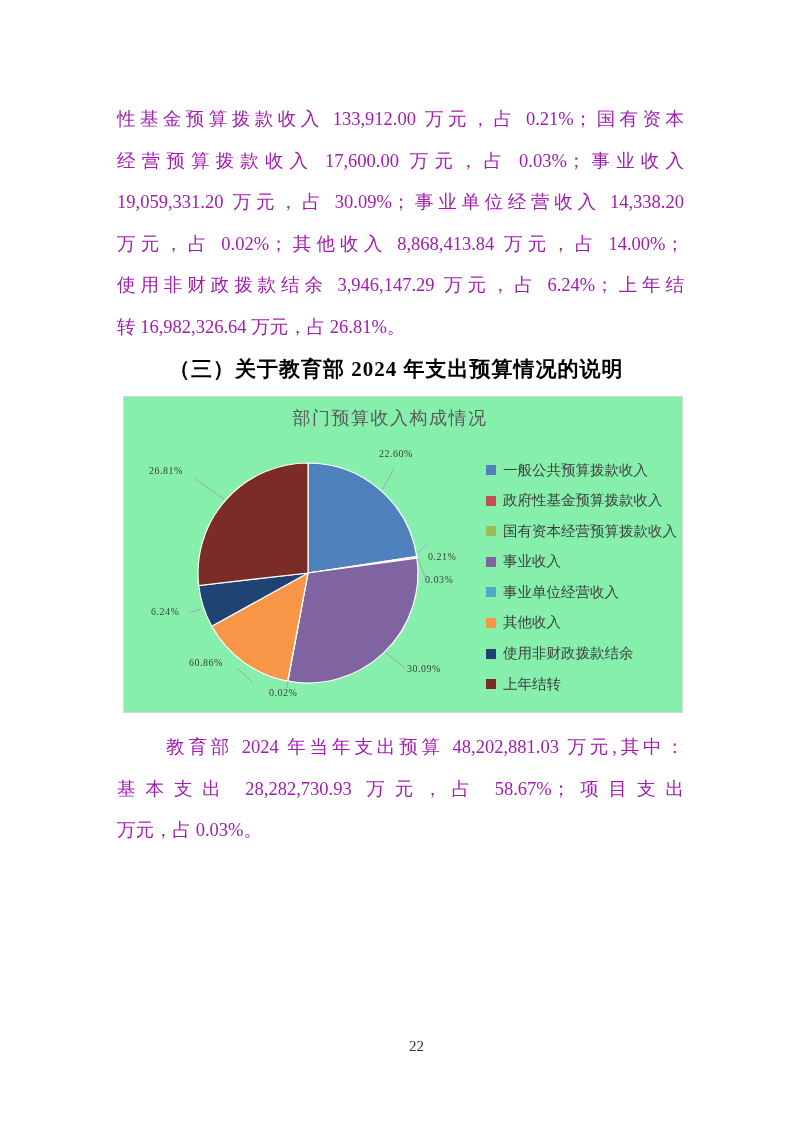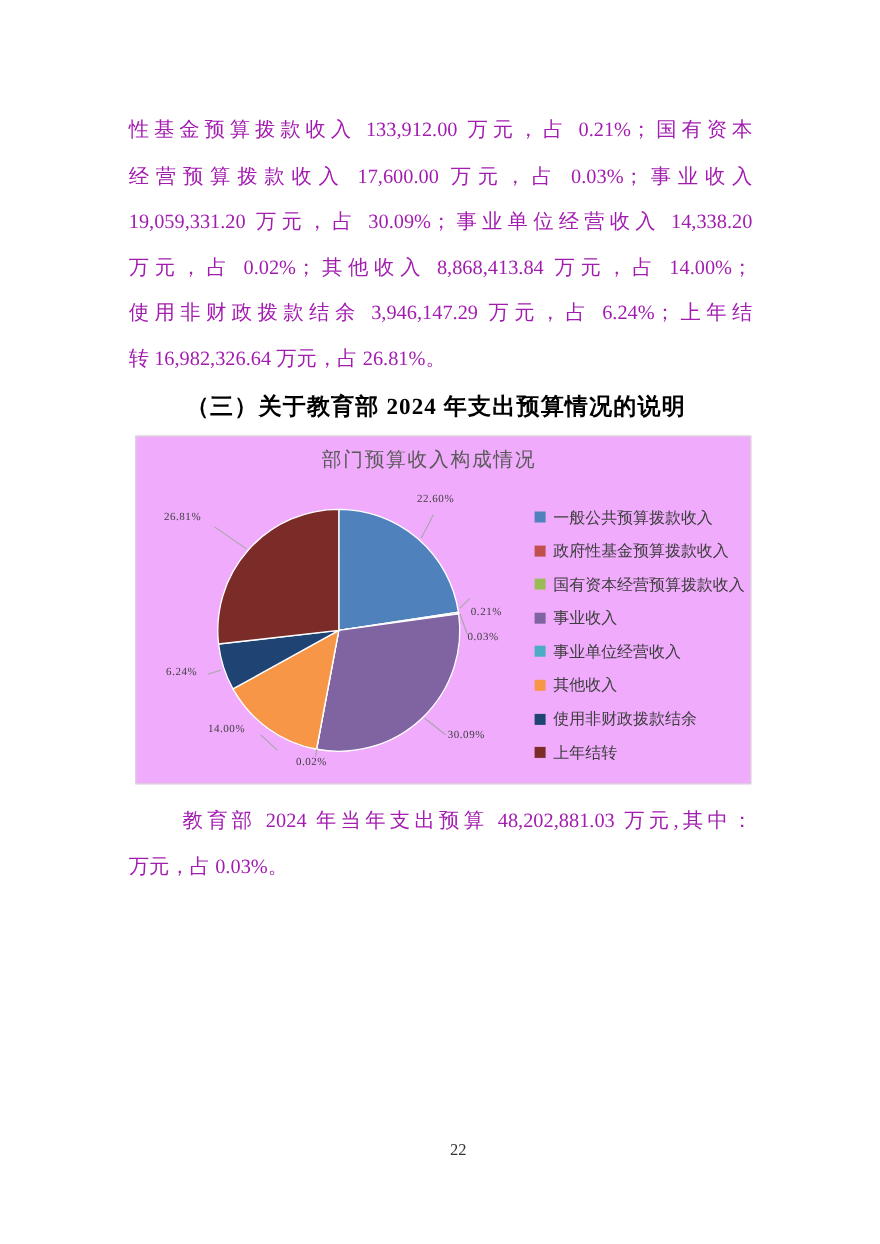--- a/index.html
+++ b/index.html
@@ -20,21 +20,21 @@
   
   .heading{
     position:absolute;left:117px;top:352px;width:567px;margin:0;
     box-sizing:border-box;padding-left:52px;
     font-size:21px;line-height:34px;font-weight:bold;color:#000000;
     letter-spacing:1px;
   }
   
   .chartbox{
     position:absolute;left:123px;top:396px;width:560px;height:317px;
-    background:#f0abfc;border:1px solid #d6d6d6;box-sizing:border-box;
+    background:#86efac;border:1px solid #d6d6d6;box-sizing:border-box;
   }
   .chart-title{
     position:absolute;top:9px;left:0;width:100%;box-sizing:border-box;
     padding-right:26px;text-align:center;
     font-family:"Liberation Sans",sans-serif;
     font-size:18px;letter-spacing:1.5px;color:#595959;
   }
   #pie-svg{position:absolute;left:0;top:0;}
   .pie-label{
     position:absolute;font-size:10px;color:#3d3d3d;white-space:nowrap;
@@ -87,21 +87,21 @@
         <polyline points="113,271 128,285" fill="none" stroke="#a6a6a6" stroke-width="1"></polyline>
         <polyline points="77,212 65,216" fill="none" stroke="#a6a6a6" stroke-width="1"></polyline>
         <polyline points="100,102 71,82" fill="none" stroke="#a6a6a6" stroke-width="1"></polyline>
       </svg>
     <div id="pie-labels">
         <div class="pie-label" style="left: 255px; top: 51px;">22.60%</div>
         <div class="pie-label" style="left: 304px; top: 154px;">0.21%</div>
         <div class="pie-label" style="left: 301px; top: 177px;">0.03%</div>
         <div class="pie-label" style="left: 283px; top: 266px;">30.09%</div>
         <div class="pie-label" style="left: 145px; top: 290px;">0.02%</div>
-        <div class="pie-label" style="left: 65px; top: 260px;">14.00%</div>
+        <div class="pie-label" style="left: 65px; top: 260px;">60.86%</div>
         <div class="pie-label" style="left: 27px; top: 209px;">6.24%</div>
         <div class="pie-label" style="left: 25px; top: 68px;">26.81%</div>
       </div>
     <div class="legend" id="legend">
         <div class="leg-item">
           <span class="leg-swatch" style="background: rgb(79, 129, 189);"></span>
           <span>一般公共预算拨款收入</span>
         </div>
         <div class="leg-item">
           <span class="leg-swatch" style="background: rgb(192, 80, 77);"></span>
@@ -129,18 +129,19 @@
         </div>
         <div class="leg-item">
           <span class="leg-swatch" style="background: rgb(123, 44, 40);"></span>
           <span>上年结转</span>
         </div>
       </div>
   </div>
 
   <div class="para" id="para2">
     <div class="tline first">教育部 2024 年当年支出预算 48,202,881.03 万元,其中：</div>
+    <div class="tline">基本支出 28,282,730.93 万元，占 58.67%；项目支出</div>
     <div class="tline last">万元，占 0.03%。</div>
   </div>
 
   <div class="pagenum">22</div>
 
 </div>
 
 </body></html>

